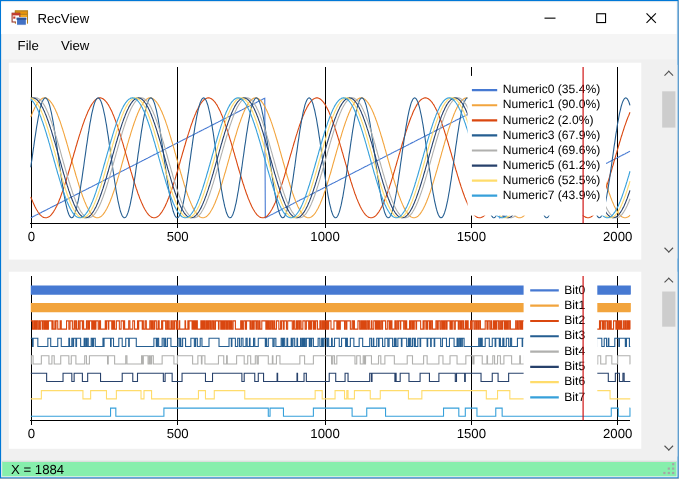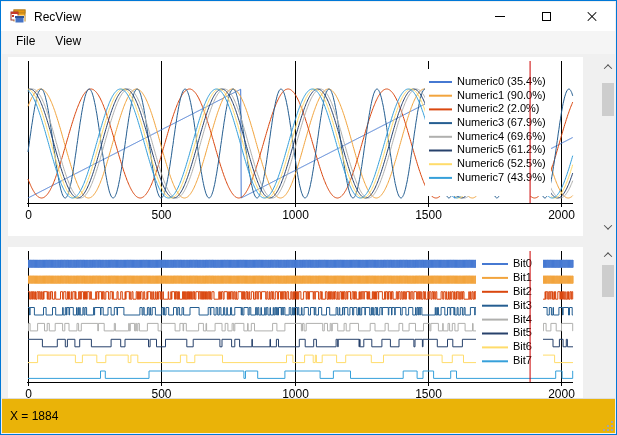--- a/index.html
+++ b/index.html
@@ -25,21 +25,21 @@
   #vscroll-top{left:599px;top:58px;height:176px;}
   #vscroll-bottom{left:599px;top:246px;height:168px;}
   .sb-btn{position:absolute;left:0;width:16px;height:16px;display:flex;align-items:center;justify-content:center;}
   .sb-btn.up{top:0;} .sb-btn.down{bottom:0;}
   .chev{width:6px;height:6px;border-left:1px solid #505050;border-top:1px solid #505050;}
   .chev.up{transform:rotate(45deg) translate(1px,1px);}
   .chev.down{transform:rotate(225deg) translate(1px,1px);}
   .sb-thumb{position:absolute;left:2px;width:12px;background:#CDCDCD;}
   #vscroll-top .sb-thumb{top:24px;height:33px;}
   #vscroll-bottom .sb-thumb{top:18px;height:32px;}
-  .statusbar{position:absolute;left:1px;right:1px;bottom:1px;height:35px;background:#eab308;border-top:1px solid #DDDDDD;display:flex;align-items:center;}
+  .statusbar{position:absolute;left:1px;right:1px;bottom:1px;height:14px;background:#86efac;border-top:1px solid #DDDDDD;display:flex;align-items:center;}
   .status-text{margin-left:8px;font-size:12px;color:#000;}
   .resize-grip{position:absolute;right:2px;bottom:2px;width:12px;height:12px;}
   .resize-grip i{position:absolute;width:2px;height:2px;background:#A5A5A5;}
   svg text{font-family:"Liberation Sans",sans-serif;}
 </style>
 </head>
 <body>
 
 <div class="window">
 

